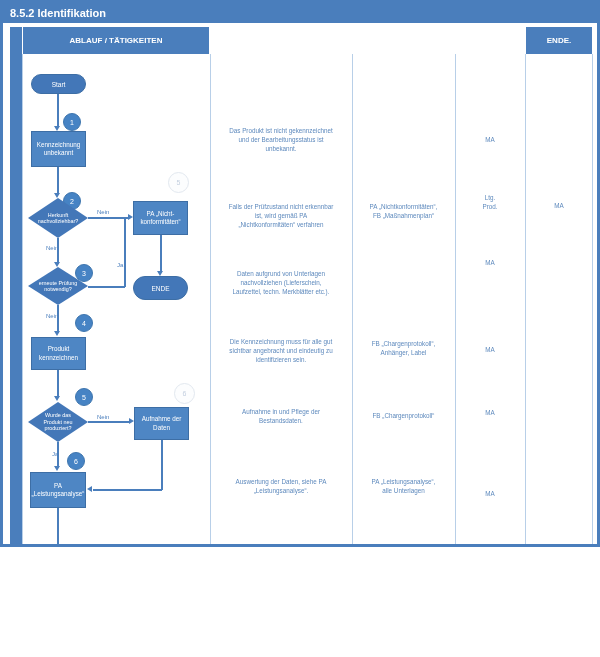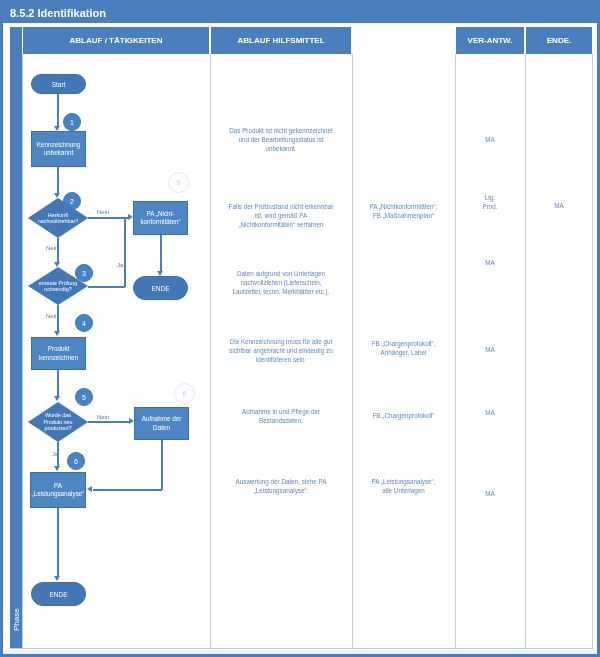--- a/index.html
+++ b/index.html
@@ -1,16 +1,16 @@
 <!DOCTYPE html>
 <html><head>
 <meta charset="utf-8">
 <style>
   html,body{margin:0;padding:0;background:#fff;}
-  .page{position:relative;width:600px;height:657px;background:#fff;overflow:hidden;
+  .page{position:relative;width:600px;height:547px;background:#fff;overflow:hidden;
         font-family:"Liberation Sans",sans-serif;}
   .outer-border{position:absolute;inset:0;border:3px solid #4a7ebc;pointer-events:none;z-index:50;}
   .titlebar{position:absolute;left:3px;top:3px;right:3px;height:20px;background:#4a7ebc;
             color:#fff;font-size:11px;font-weight:bold;line-height:20px;padding-left:7px;box-sizing:border-box;}
   .phase-band{position:absolute;left:10px;top:27px;width:12px;height:622px;background:#4a7ebc;}
   .phase-label{position:absolute;left:10px;top:594px;width:12px;height:52px;color:#fff;font-size:8px;
                display:flex;align-items:center;justify-content:center;
                writing-mode:vertical-rl;transform:rotate(180deg);}
   .hcell{position:absolute;top:27px;height:27px;background:#4a7ebc;color:#fff;font-size:8px;font-weight:bold;
          display:flex;align-items:center;justify-content:center;}
@@ -41,22 +41,20 @@
   .node-layer>*{z-index:5;}
 </style>
 </head>
 <body>
 
 <div class="page">
 
   <div class="titlebar">8.5.2 Identifikation</div>
 
   <div class="hcell" style="left:23px;width:186px;">ABLAUF / TÄTIGKEITEN</div>
-  <div class="hcell" style="left:211px;width:140px;">ABLAUF HILFSMITTEL</div>
-  <div class="hcell" style="left:456px;width:68px;">VER-ANTW.</div>
   <div class="hcell" style="left:526px;width:66px;">ENDE.</div>
 
   <div class="phase-band"></div>
   <div class="phase-label">Phase</div>
 
   <div class="vline" style="left:22px;"></div>
   <div class="vline" style="left:210px;"></div>
   <div class="vline" style="left:352px;"></div>
   <div class="vline" style="left:455px;"></div>
   <div class="vline" style="left:525px;"></div>

